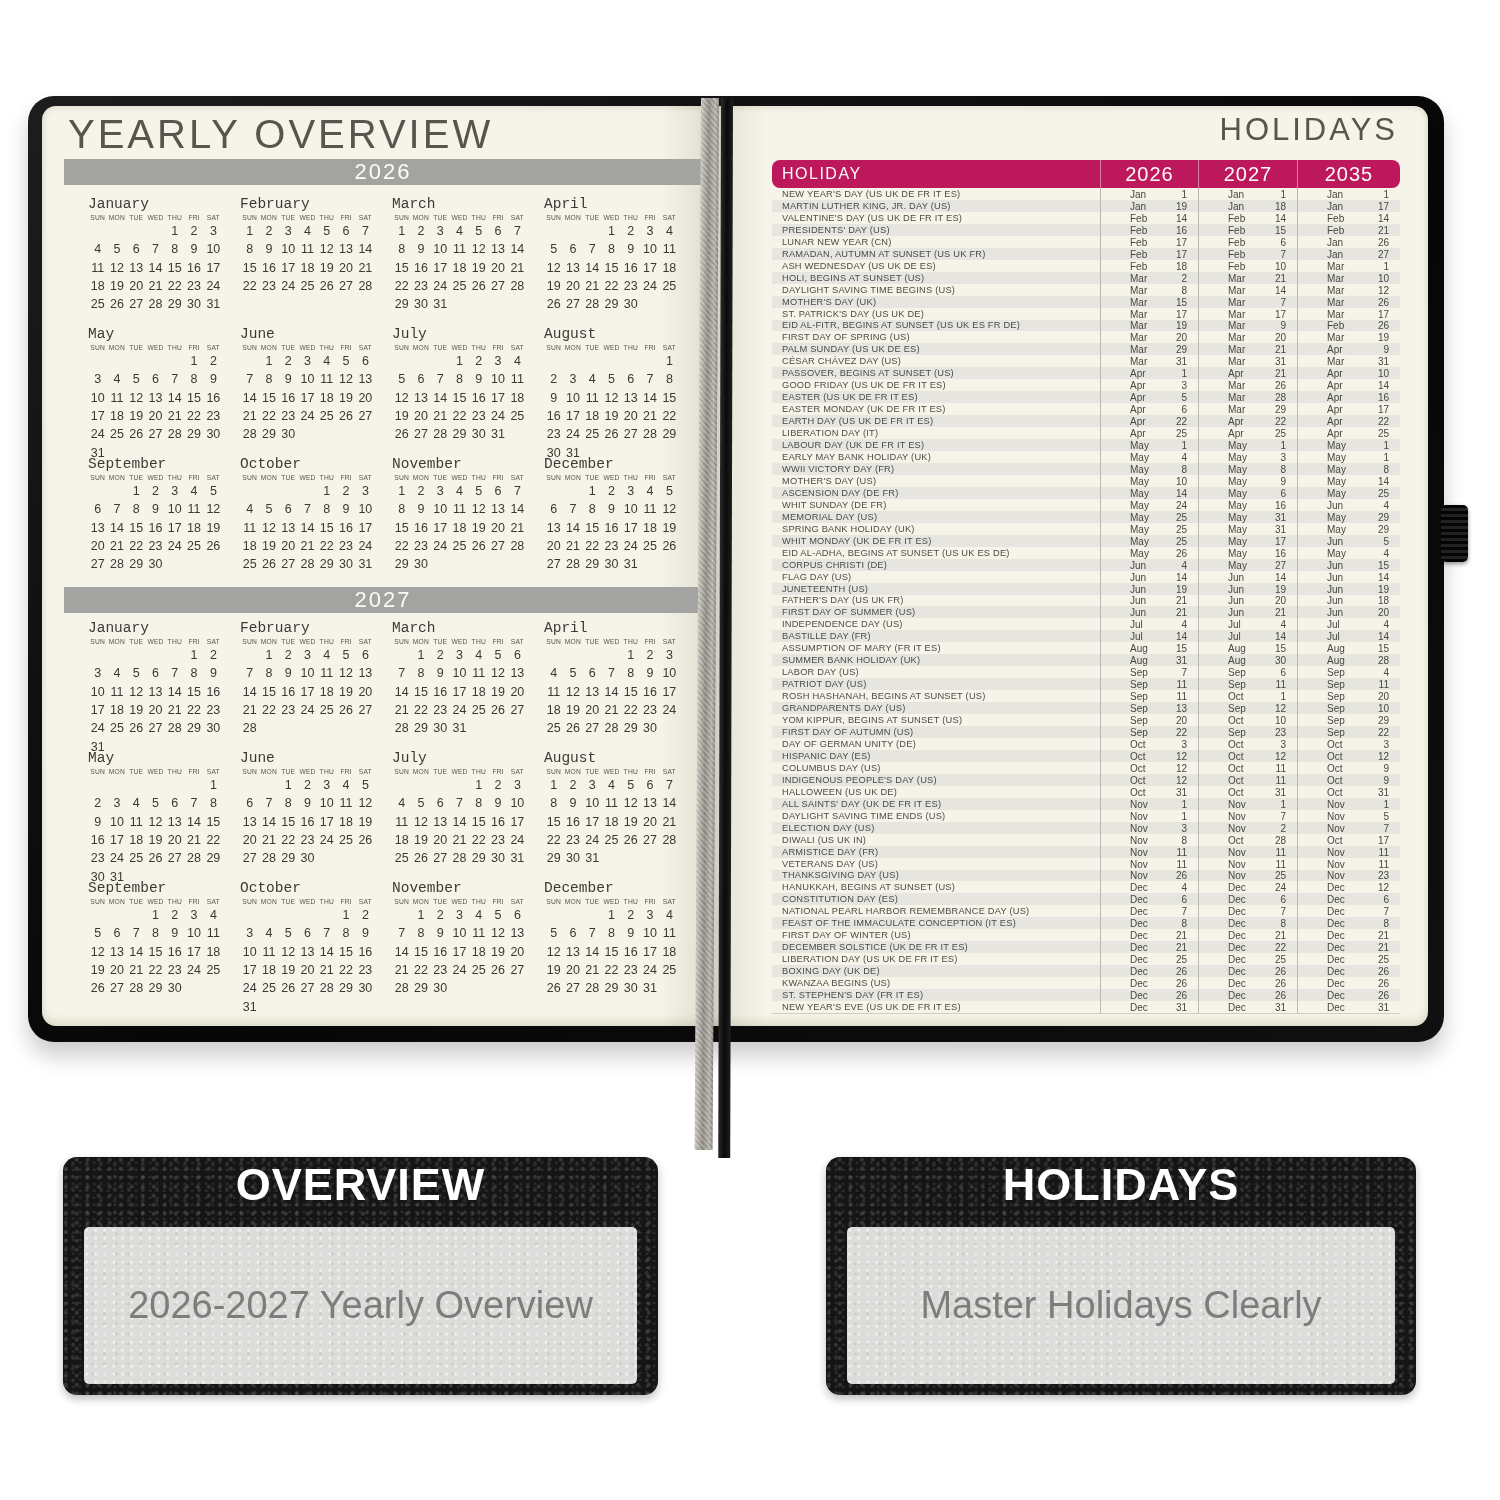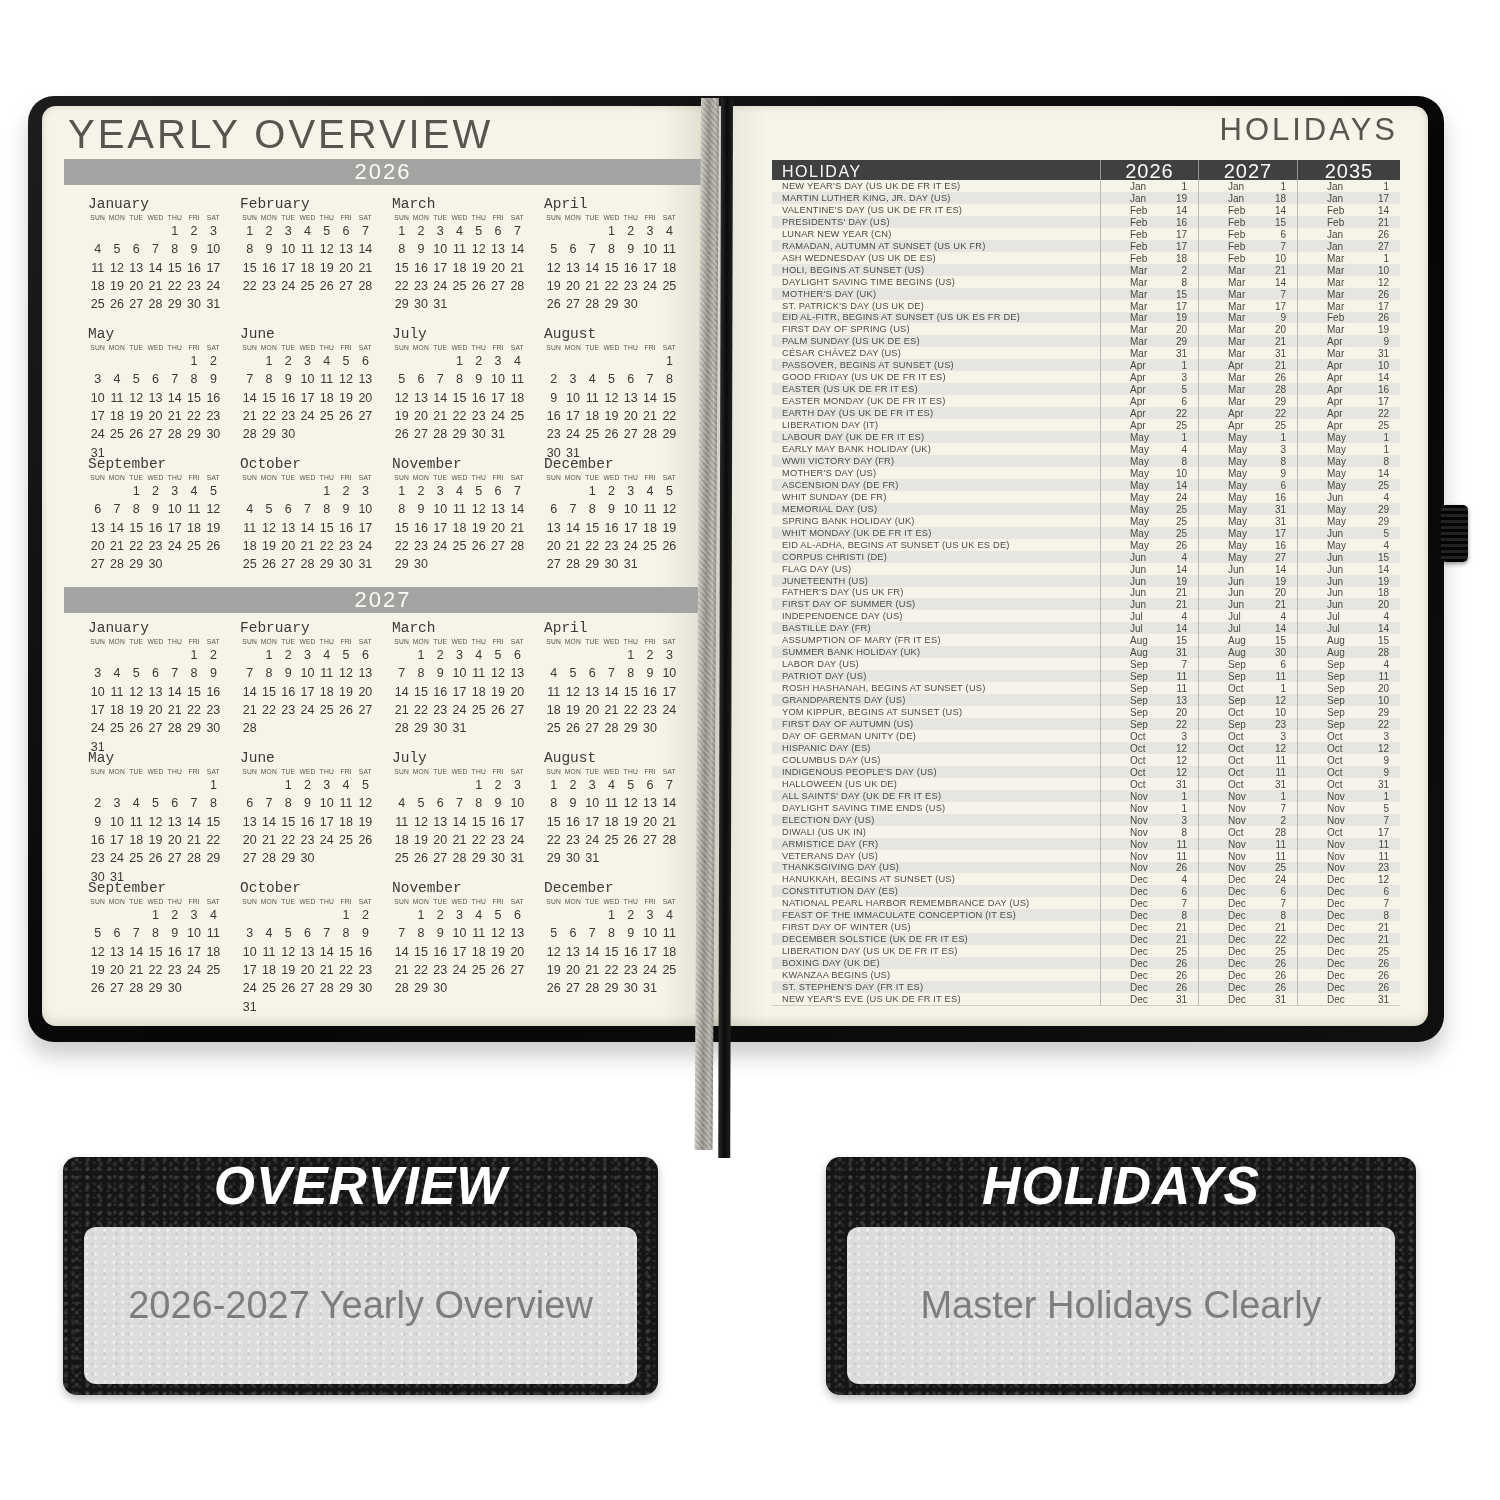--- a/index.html
+++ b/index.html
@@ -28,21 +28,21 @@
   .months.m0{top:196px;} .months.m1{top:620px;}
   .month{overflow:visible;}
   .mname{font-size:14.5px;line-height:16px;color:#3b3a36;font-family:Liberation Mono, monospace;}
   .dow{display:grid;grid-template-columns:repeat(7,1fr);margin-top:2px;}
   .dow span{font-size:6.7px;letter-spacing:.2px;color:#55534d;text-align:center;white-space:nowrap;}
   .days{display:grid;grid-template-columns:repeat(7,1fr);grid-auto-rows:18.3px;margin-top:1px;}
   .days span{display:flex;align-items:center;justify-content:center;font-size:12.5px;color:#3a3934;}
 
   
   .htable{position:absolute;left:772px;top:160px;width:628px;}
-  .hhead{display:grid;grid-template-columns:328px 98px 99px 103px;height:20px;background:#404040;color:#fbfbf8;}
+  .hhead{display:grid;grid-template-columns:328px 98px 99px 103px;height:28px;background:#be185d;color:#fbfbf8;border-radius:8px;}
   .hhead .hc0{display:flex;align-items:center;padding-left:10px;font-size:16px;letter-spacing:1.5px;}
   .hhead .hcy{display:flex;align-items:center;justify-content:center;font-size:20px;letter-spacing:1px;
               border-left:1px solid rgba(255,255,255,.45);}
   .hbody{display:grid;grid-template-rows:repeat(69,1fr);height:825px;border-bottom:1px solid #cfcdc4;}
   .hrow{display:grid;grid-template-columns:328px 98px 99px 103px;}
   .hrow:nth-child(even){background:#e6e5e0;}
   .hname{display:flex;align-items:center;padding-left:10px;font-size:9.3px;letter-spacing:.2px;
          color:#4b4b46;white-space:nowrap;overflow:hidden;}
   .hdate{position:relative;border-left:1px solid #b9b8b2;}
   .hdate .dm{position:absolute;left:29px;top:50%;transform:translateY(-50%);font-size:10px;color:#47473f;}
@@ -65,22 +65,22 @@
       background-color:#151515;
       background-image:
         radial-gradient(circle at 25% 30%,rgba(105,105,105,.38) 0 1.5px,transparent 2.5px),
         radial-gradient(circle at 70% 65%,rgba(80,80,80,.34) 0 1.5px,transparent 2.5px),
         radial-gradient(circle at 45% 85%,rgba(120,120,120,.22) 0 1px,transparent 2px);
       background-size:11px 9px,14px 12px,7px 7px;
       box-shadow:0 4px 8px rgba(0,0,0,.25);}
   .badge.b0{left:63px;width:595px;}
   .badge.b1{left:826px;width:590px;}
   .badge-title{height:56px;display:flex;align-items:center;justify-content:center;
-      font-size:53px;font-weight:bold;letter-spacing:1px;color:#ffffff;font-style:italic;}
-  .badge-panel{position:absolute;left:21px;right:21px;top:70px;bottom:11px;border-radius:12px;
+      font-size:45px;font-weight:bold;letter-spacing:1px;color:#ffffff;}
+  .badge-panel{position:absolute;left:21px;right:21px;top:70px;bottom:11px;border-radius:5px;
       background-color:#dcdcda;
       background-image:radial-gradient(circle at 30% 40%,rgba(255,255,255,.55) 0 1px,transparent 2px),
                        radial-gradient(circle at 70% 70%,rgba(190,190,188,.5) 0 1px,transparent 2px);
       background-size:9px 8px,12px 10px;
       display:flex;align-items:center;justify-content:center;
       font-size:38px;color:#7d7d7c;}
 </style>
 </head>
 <body>
 

